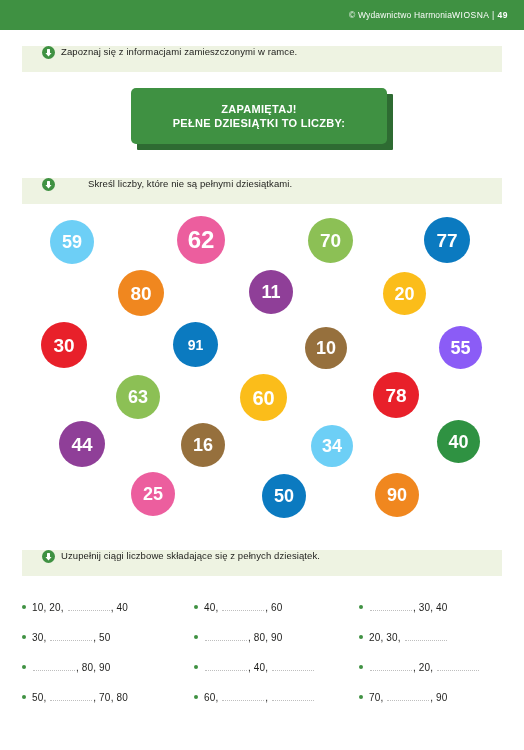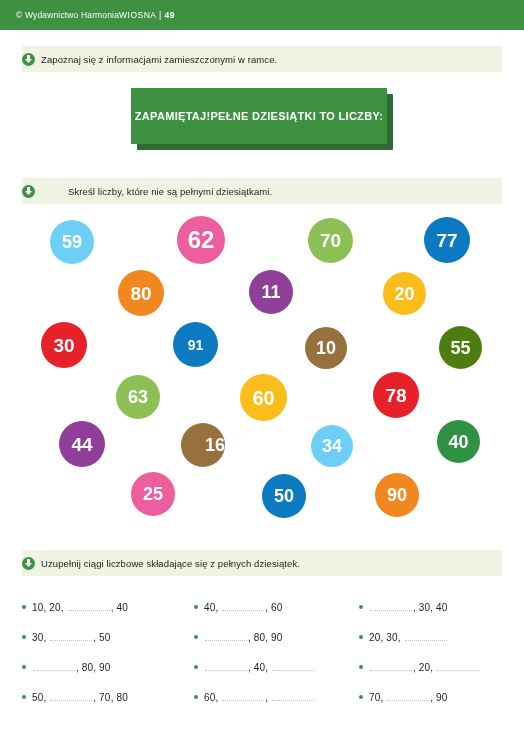--- a/index.html
+++ b/index.html
@@ -9,33 +9,33 @@
     font-family:"Liberation Sans", sans-serif;
     overflow:hidden;
     position:relative;
   }
   .page{position:relative;width:524px;height:750px;background:#fff;}
 
   
   .header{
     position:absolute;left:0;top:0;width:524px;height:30px;
     background:#3f9142;
-    display:flex;align-items:center;justify-content:flex-start;
+    display:flex;align-items:center;justify-content:flex-end;
     box-sizing:border-box;padding:12px 16px;
   }
   .header-left{color:#ffffff;font-size:8.5px;letter-spacing:.15px;opacity:.96;}
   .header-right{color:#ffffff;font-size:8.5px;letter-spacing:.5px;}
   .header-right .pg{font-weight:bold;}
 
   
   .instr{
     position:absolute;left:22px;width:480px;height:26px;
     background:#eef3e2;
-    display:flex;align-items:center;
-    box-sizing:border-box;padding-left:0;
+    display:flex;
+    box-sizing:border-box;padding-left:20px;
   }
   .instr-icon{
     width:13px;height:13px;border-radius:50%;
     background:#3f9142;
     position:relative;flex:none;margin-right:6px;
     display:inline-block;
   }
   .instr-icon::before{
     content:"";position:absolute;left:5px;top:2.5px;
     width:3px;height:5px;background:#ffffff;border-radius:.5px;
@@ -48,22 +48,22 @@
   .instr-text{font-size:9.5px;color:#1d1d1b;letter-spacing:.1px;}
 
   
   .memo-wrap{position:absolute;left:131px;top:88px;width:262px;height:62px;}
   .memo-shadow{
     position:absolute;left:6px;top:6px;width:256px;height:56px;
     background:#2e6b32;border-radius:1px;
   }
   .memo{
     position:absolute;left:0;top:0;width:256px;height:56px;
-    background:#3f9142;border-radius:0;
-    display:flex;flex-direction:row;align-items:center;justify-content:center;
+    background:#3f9142;border-radius:5px;
+    display:flex;flex-direction:column;align-items:center;justify-content:center;
     box-sizing:border-box;padding:2px 4px;
   }
   .memo-line{
     color:#ffffff;font-size:11px;font-weight:bold;
     letter-spacing:.3px;line-height:14.5px;text-align:center;white-space:nowrap;
   }
   .memo-line.l3{font-size:11.5px;}
 
   
   .circles{position:absolute;left:0;top:206px;width:452px;height:320px;}
@@ -150,36 +150,36 @@
       </div>
       <div class="num-circle" style="left: 41px; top: 116px; width: 46px; height: 46px; background: rgb(232, 32, 42); font-size: 19px;">
         <span>30</span>
       </div>
       <div class="num-circle" style="left: 173px; top: 116px; width: 45px; height: 45px; background: rgb(11, 122, 192); font-size: 14px;">
         <span>91</span>
       </div>
       <div class="num-circle" style="left: 305px; top: 121px; width: 42px; height: 42px; background: rgb(150, 112, 61); font-size: 18px;">
         <span>10</span>
       </div>
-      <div class="num-circle" style="left: 439px; top: 120px; width: 43px; height: 43px; background: #4d7c0f; font-size: 18px;">
+      <div class="num-circle" style="left: 439px; top: 120px; width: 43px; height: 43px; background: #8b5cf6; font-size: 18px;">
         <span>55</span>
       </div>
       <div class="num-circle" style="left: 116px; top: 169px; width: 44px; height: 44px; background: rgb(140, 192, 85); font-size: 18px;">
         <span>63</span>
       </div>
       <div class="num-circle" style="left: 240px; top: 168px; width: 47px; height: 47px; background: rgb(251, 189, 26); font-size: 20px;">
         <span>60</span>
       </div>
       <div class="num-circle" style="left: 373px; top: 166px; width: 46px; height: 46px; background: rgb(232, 32, 42); font-size: 19px;">
         <span>78</span>
       </div>
       <div class="num-circle" style="left: 59px; top: 215px; width: 46px; height: 46px; background: rgb(143, 63, 152); font-size: 19px;">
         <span>44</span>
       </div>
-      <div class="num-circle" style="left: 181px; top: 217px; width: 44px; height: 44px; background: rgb(150, 112, 61); font-size: 18px; justify-content: flex-end;">
+      <div class="num-circle" style="left: 181px; top: 217px; width: 44px; height: 44px; background: rgb(150, 112, 61); font-size: 18px;">
         <span>16</span>
       </div>
       <div class="num-circle" style="left: 311px; top: 219px; width: 42px; height: 42px; background: rgb(109, 207, 246); font-size: 18px;">
         <span>34</span>
       </div>
       <div class="num-circle" style="left: 437px; top: 214px; width: 43px; height: 43px; background: rgb(47, 146, 66); font-size: 18px;">
         <span>40</span>
       </div>
       <div class="num-circle" style="left: 131px; top: 266px; width: 44px; height: 44px; background: rgb(236, 94, 158); font-size: 18px;">
         <span>25</span>

